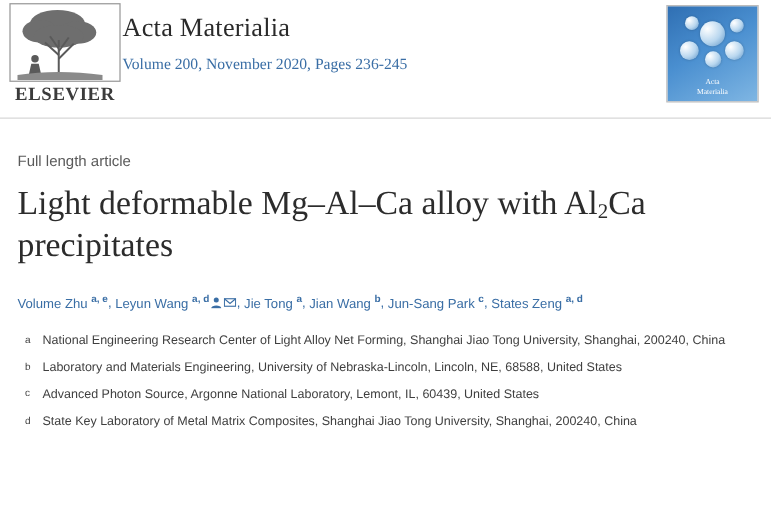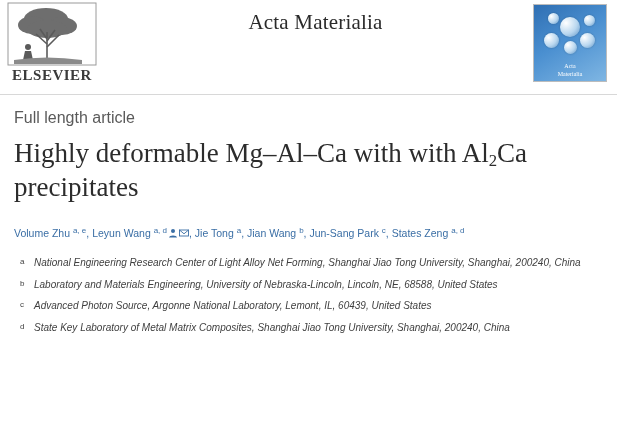--- a/index.html
+++ b/index.html
@@ -32,21 +32,20 @@
   .elsevier-logo {
     width: 92px;
     height: 86px;
     margin-left: 6px;
     margin-top: 2px;
     flex: none;
     font-weight: bold;
   }
   .journal-block {
     flex: 1;
-    text-align: center;
     padding-top: 10px;
   }
   .journal-title {
     font-family: "Liberation Serif", serif;
     font-size: 21px;
     color: #2a2a2a;
     letter-spacing: 0.2px;
   }
   .journal-sub {
     margin-top: 9px;
@@ -81,23 +80,24 @@
     color: #ffffff;
     line-height: 1.25;
     font-family: "Liberation Serif", serif;
   }
 
   
   .content {
     padding: 14px 14px 0 14px;
   }
   .article-type {
-    font-size: 16px;
+    font-size: 12px;
     color: #5a5a5a;
     margin-bottom: 10px;
+    margin-top: 13px;
   }
   .article-title {
     font-family: "Liberation Serif", serif;
     font-size: 27px;
     line-height: 1.22;
     color: #2c2c2c;
     font-weight: normal;
     margin: 0 0 20px 0;
     max-width: 585px;
   }
@@ -108,20 +108,21 @@
 
   .authors {
     font-size: 10.5px;
     line-height: 1.5;
     color: #3a6ea5;
     margin-bottom: 14px;
   }
   .authors .sup {
     font-size: 8px;
     vertical-align: super;
+    font-weight: bold;
   }
   .authors .sep {
     color: #3a6ea5;
   }
   .icon-mini {
     display: inline-block;
     width: 9px;
     height: 9px;
     vertical-align: -1px;
     margin: 0 1px;
@@ -141,21 +142,20 @@
     flex: none;
     font-size: 8px;
     color: #3f3f3f;
     padding-left: 6px;
     box-sizing: border-box;
     padding-top: 1px;
   }
   .aff-text {
     flex: 1;
     max-width: 570px;
-    font-style: italic;
   }
 </style>
 </head>
 <body>
 
 <div class="page">
 
   <div class="header">
 
     <div class="elsevier-logo">
@@ -183,41 +183,42 @@
         </g>
 
         <path d="M8 58 Q40 53 76 58 L76 62 L8 62 Z" fill="#8a8a8a"></path>
 
         <text x="46" y="78" text-anchor="middle" font-family="Liberation Serif, serif" font-size="15" letter-spacing="0.5" fill="#3b3b3b">ELSEVIER</text>
       </svg>
     </div>
 
     <div class="journal-block">
       <div class="journal-title">Acta Materialia</div>
+      <div class="journal-sub">Volume 200, November 2020, Pages 236-245</div>
     </div>
 
     <div class="cover-thumb">
       <div class="mol" style="width:20px;height:20px;left:26px;top:12px;"></div>
       <div class="mol" style="width:15px;height:15px;left:10px;top:28px;"></div>
       <div class="mol" style="width:15px;height:15px;left:46px;top:28px;"></div>
       <div class="mol" style="width:13px;height:13px;left:30px;top:36px;"></div>
       <div class="mol" style="width:11px;height:11px;left:14px;top:8px;"></div>
       <div class="mol" style="width:11px;height:11px;left:50px;top:10px;"></div>
       <div class="cover-label">
         <span>Acta</span><br>
         <span>Materialia</span>
       </div>
     </div>
   </div>
 
   <div class="content">
 
     <div class="article-type">Full length article</div>
 
-    <h1 class="article-title"><span>Highly deformable Mg–Al–Ca with with Al</span><sub>2</sub><span>Ca</span> <span>precipitates</span></h1>
+    <h1 class="article-title"><span>Light deformable Mg–Al–Ca alloy with Al</span><sub>2</sub><span>Ca</span> <span>precipitates</span></h1>
 
     <div class="authors">
       <span><span>Volume Zhu</span> <span class="sup">a, e</span></span><span class="sep">, </span><span><span>Leyun Wang</span> <span class="sup">a, d</span></span><span class="icon-mini"><svg viewBox="0 0 10 10" width="10" height="10">
             <circle cx="5" cy="3" r="2" fill="#3a6ea5"></circle>
             <path d="M1 9.5 C1 6.8 9 6.8 9 9.5 Z" fill="#3a6ea5"></path>
           </svg></span><span class="icon-mini"><svg viewBox="0 0 10 10" width="10" height="10">
             <rect x="0.5" y="2" width="9" height="6" fill="none" stroke="#3a6ea5" stroke-width="0.9"></rect>
             <path d="M0.5 2 L5 5.8 L9.5 2" fill="none" stroke="#3a6ea5" stroke-width="0.9"></path>
           </svg></span><span class="sep">, </span><span><span>Jie Tong</span> <span class="sup">a</span></span><span class="sep">, </span><span><span>Jian Wang</span> <span class="sup">b</span></span><span class="sep">, </span><span><span>Jun-Sang Park</span> <span class="sup">c</span></span><span class="sep">, </span><span><span>States Zeng</span> <span class="sup">a, d</span></span>
     </div>

